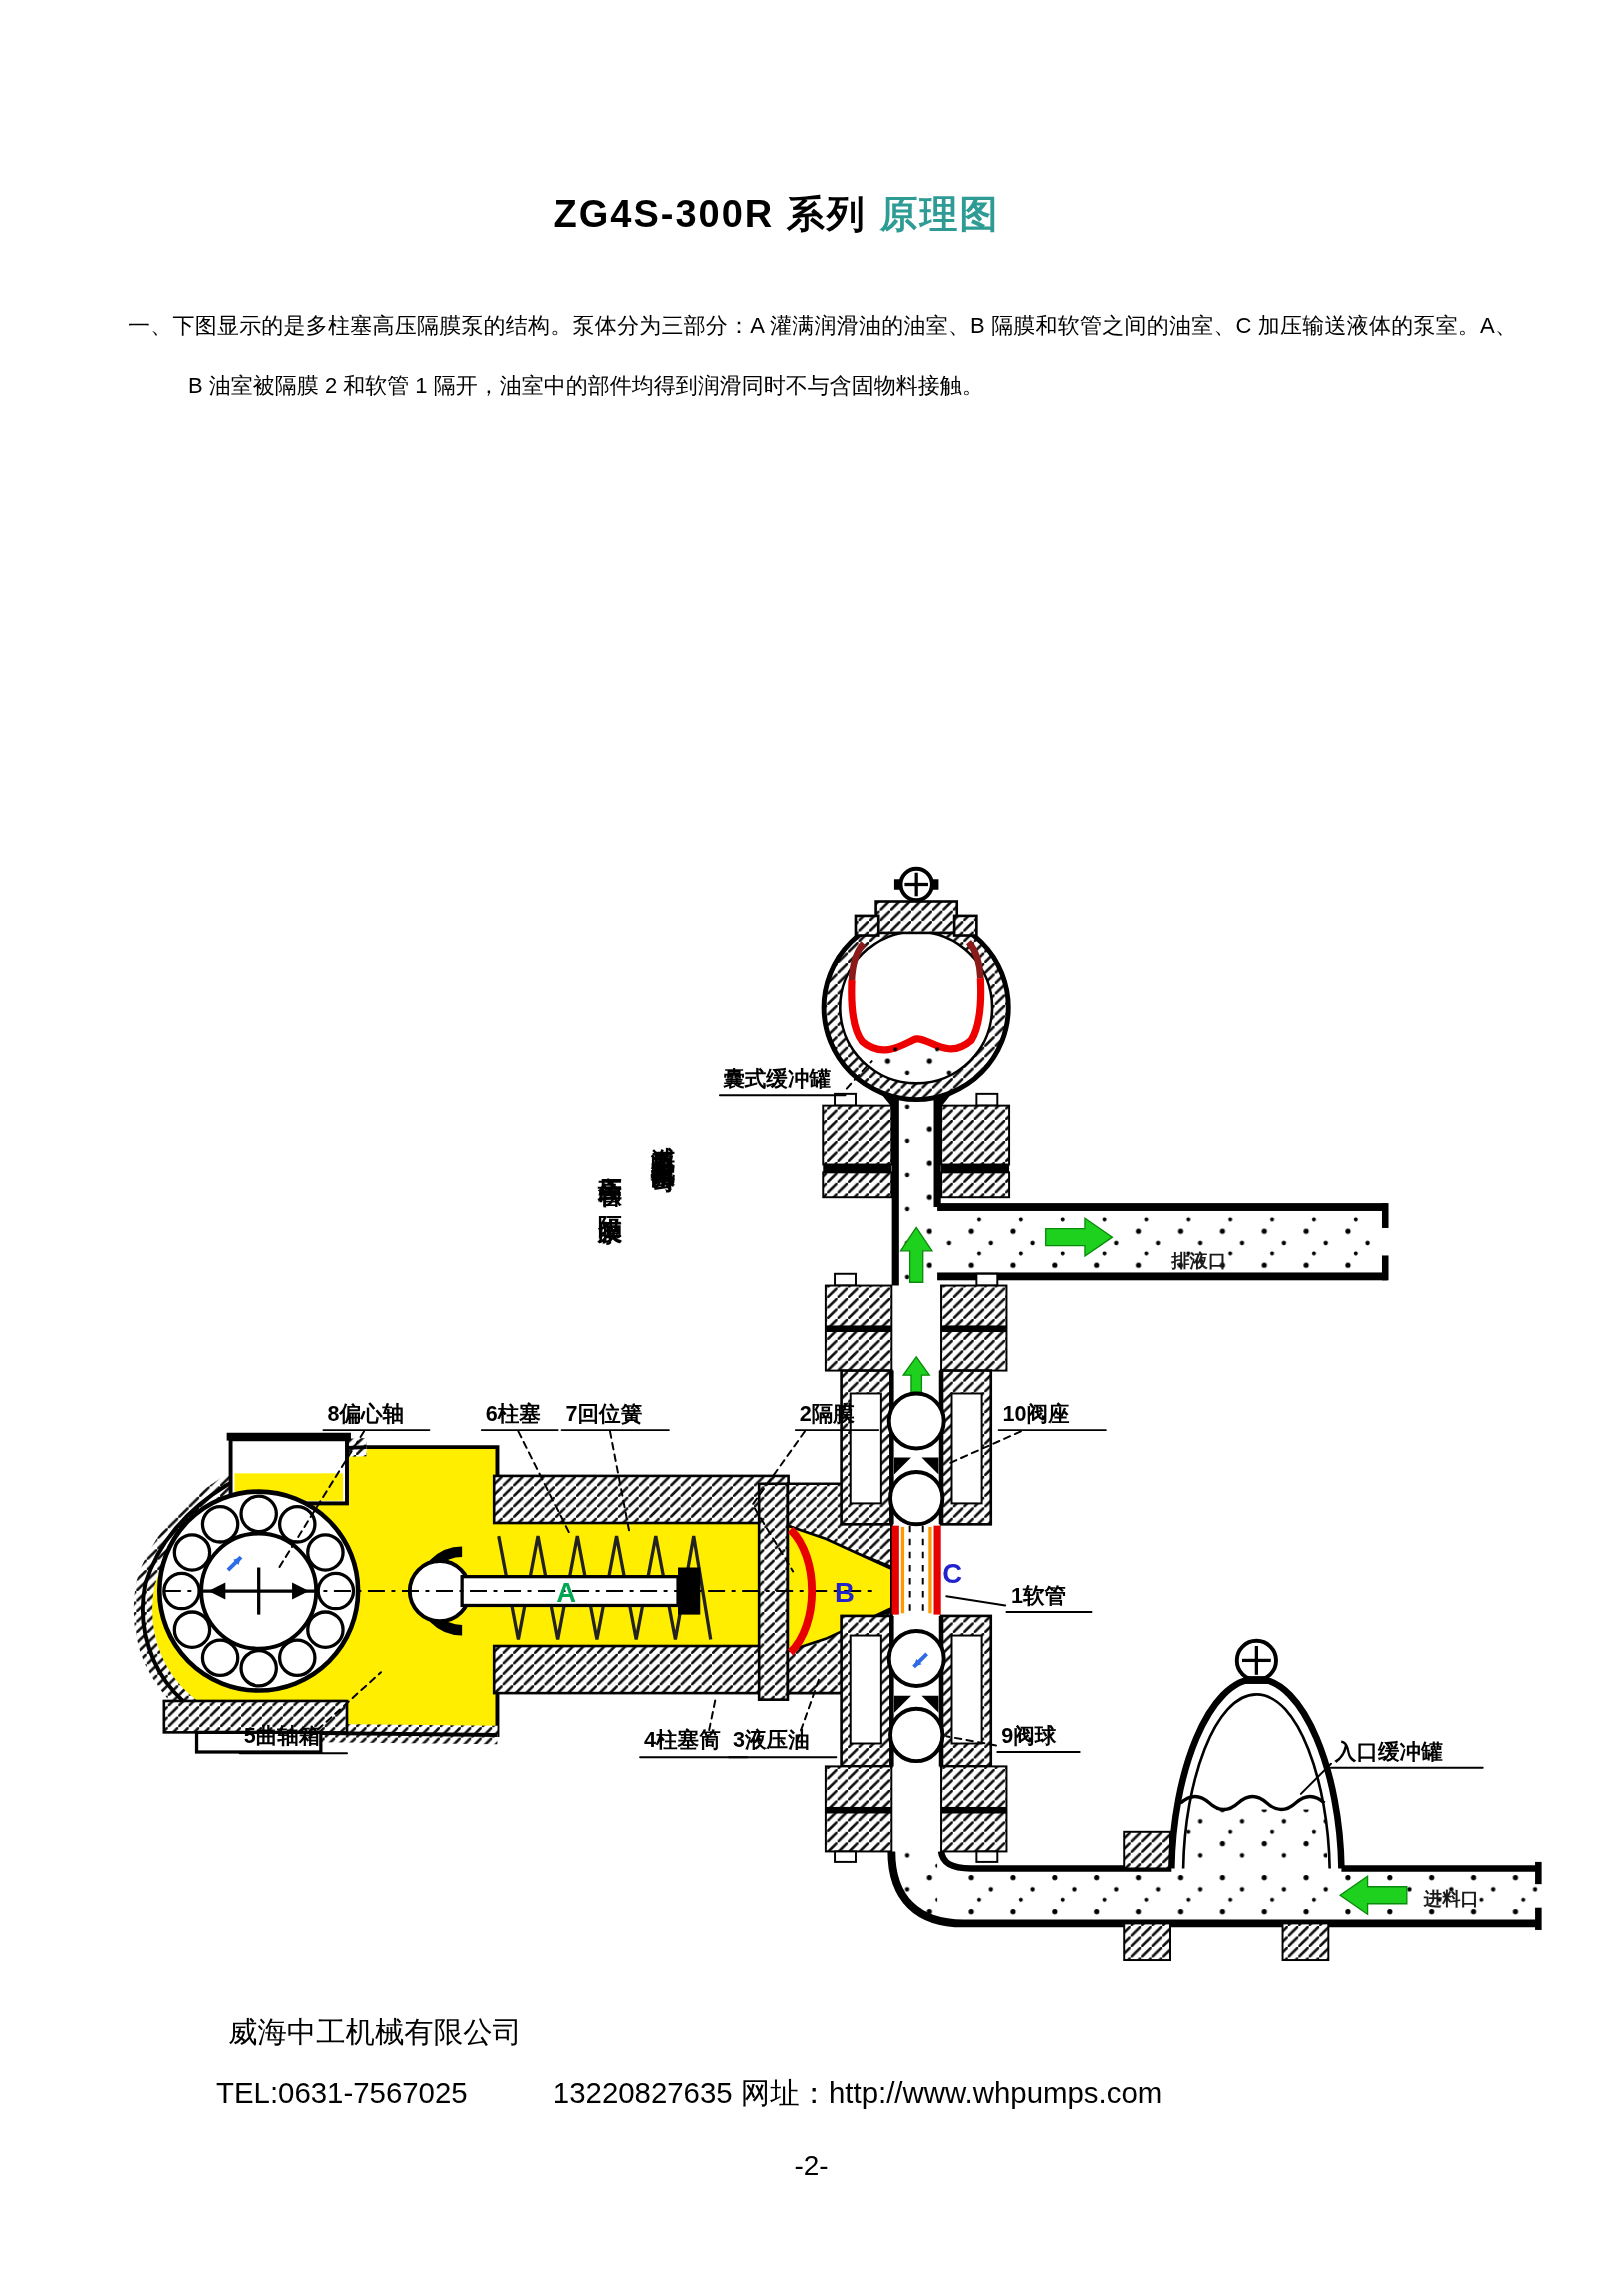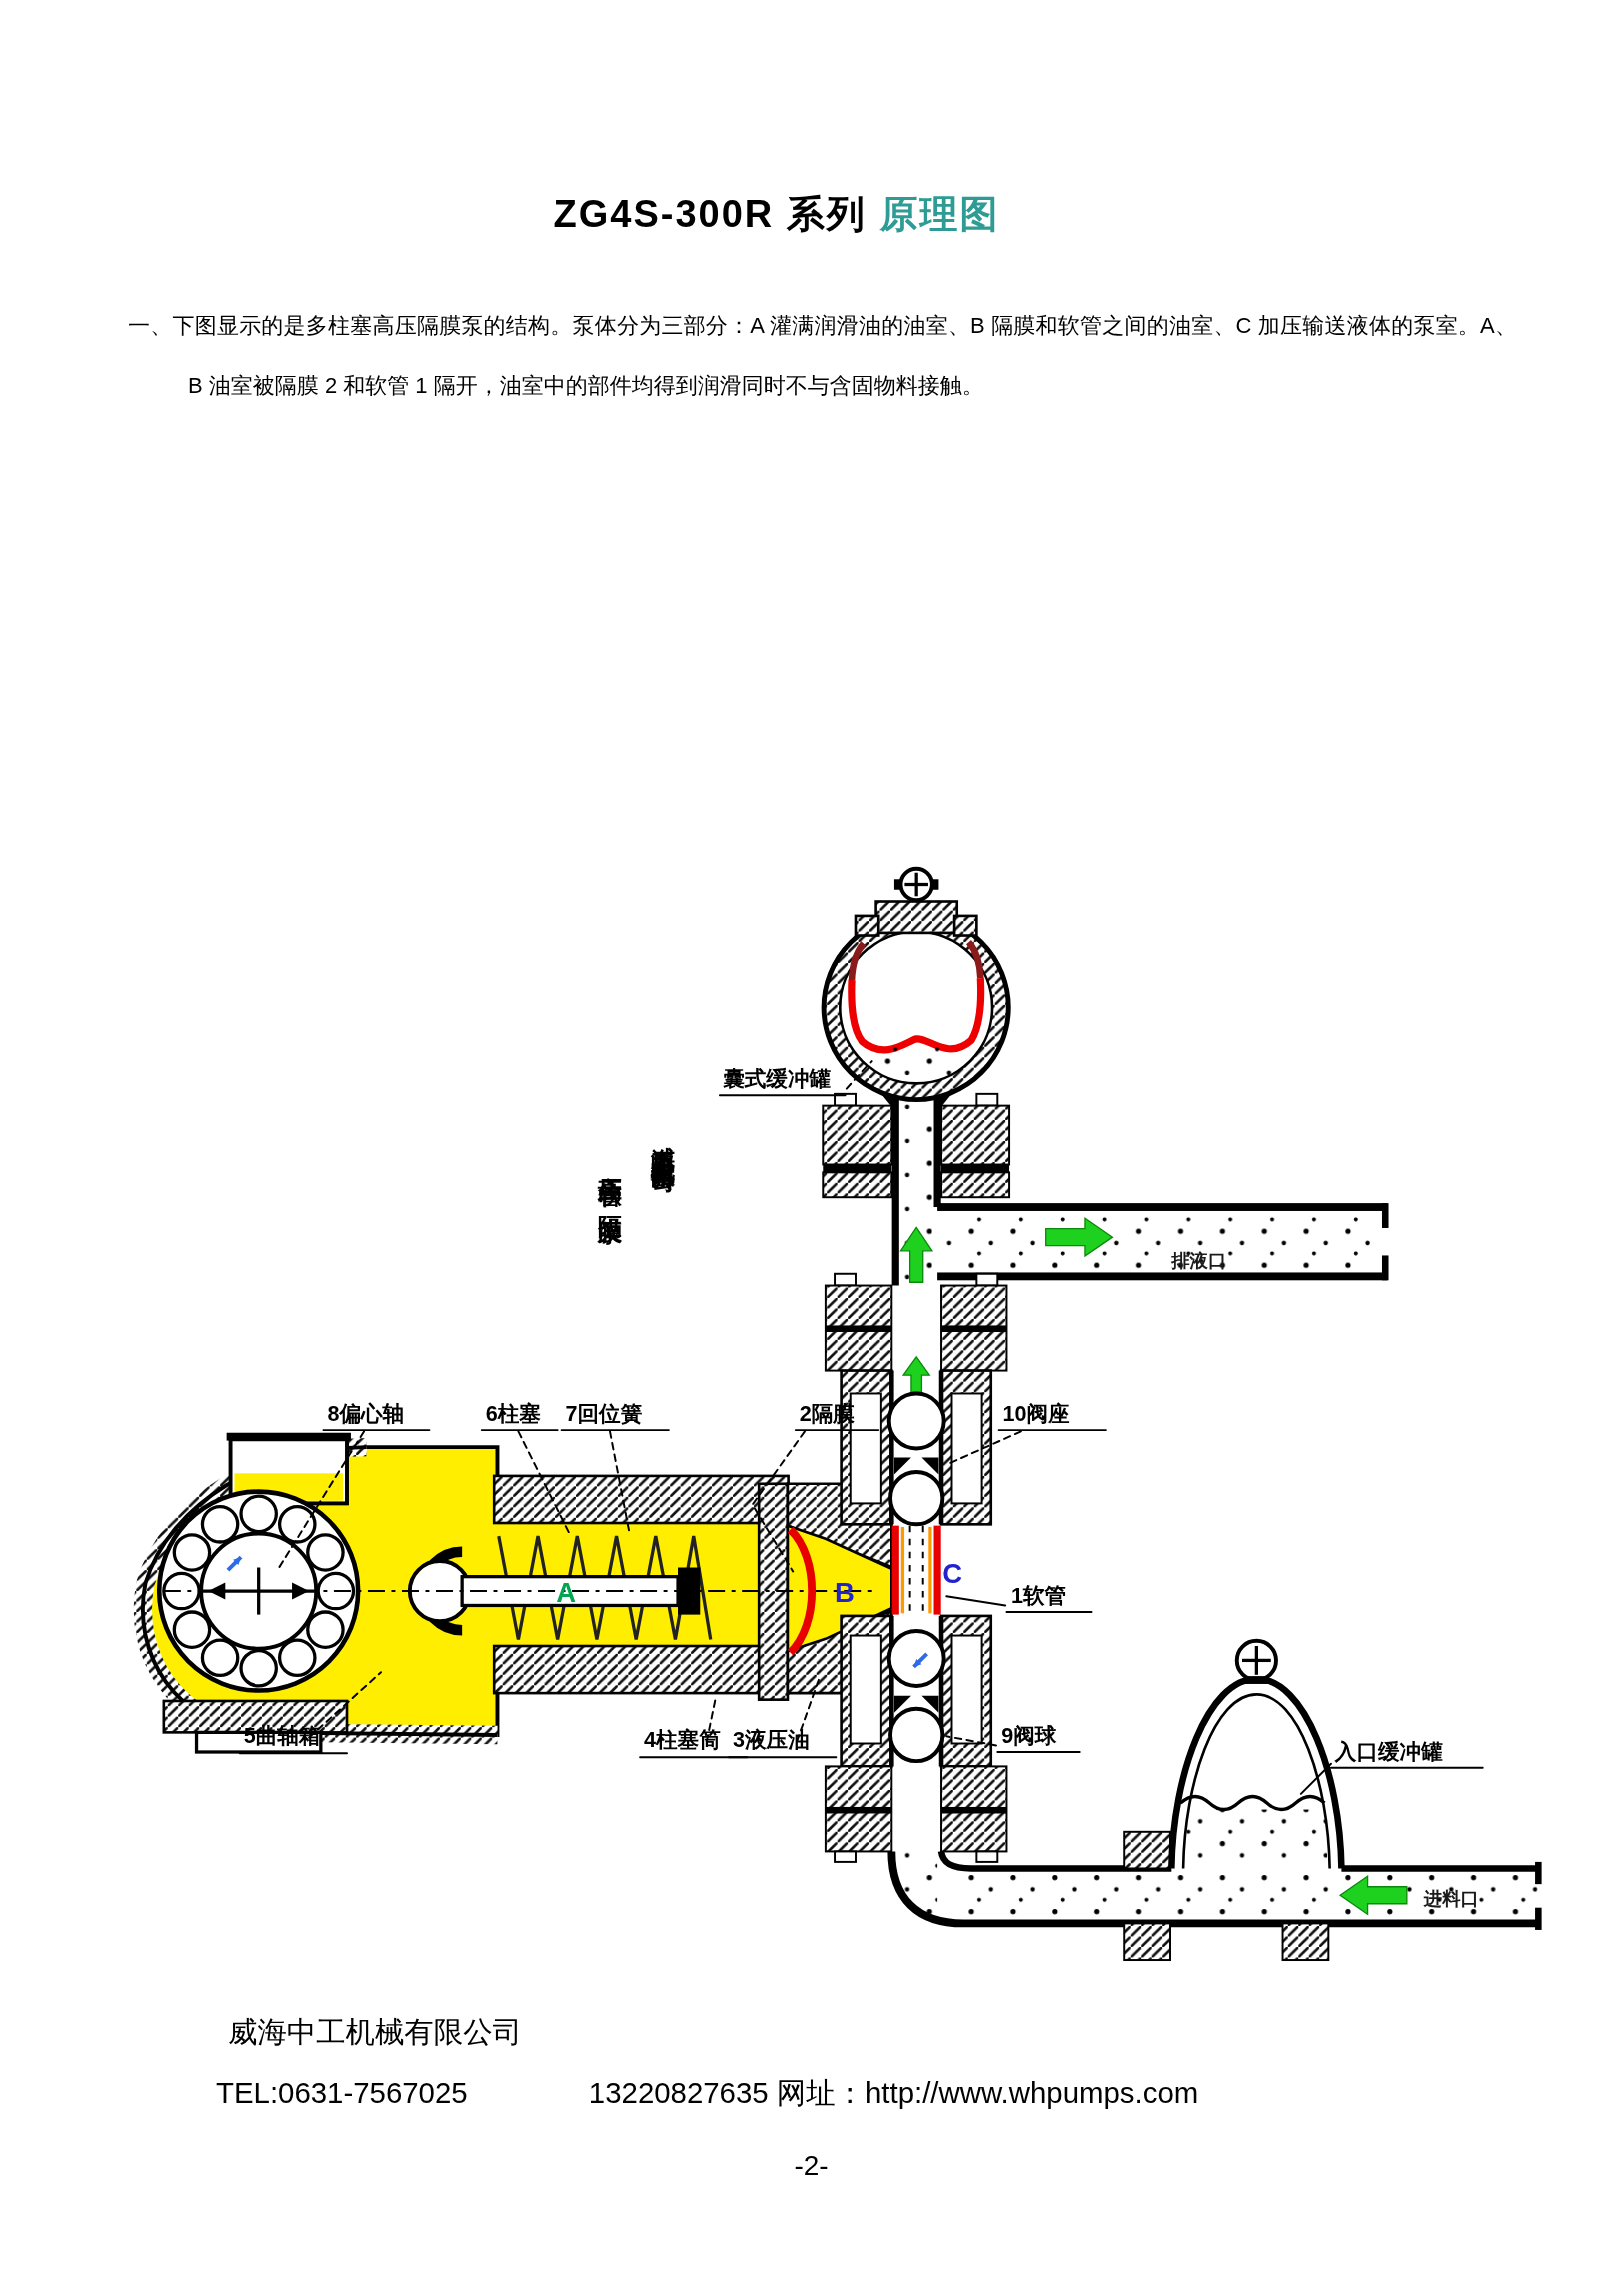--- a/index.html
+++ b/index.html
@@ -19,21 +19,21 @@
   .bodytext p{margin:0;padding-left:60px;text-indent:-60px;}
   .diagram-svg{position:absolute;left:0;top:0;width:1623px;height:2295px;}
   .vtext{
     position:absolute;writing-mode:vertical-rl;text-orientation:upright;
     font-size:24px;font-weight:700;letter-spacing:2.6px;color:#000;white-space:nowrap;
   }
   .vtext.company{left:647px;top:1127px;}
   .vtext.product{left:594px;top:1157px;}
   .footer-company{position:absolute;left:228px;top:2013px;font-size:29.4px;}
   .footer-contacts{position:absolute;left:216px;top:2074px;font-size:29.4px;white-space:nowrap;}
-  .footer-contacts .mobile{margin-left:113px;}
+  .footer-contacts .mobile{margin-left:77px;}
   .footer-contacts .web{}
   .pagenum{position:absolute;top:2150px;left:0;width:1623px;text-align:center;font-size:28px;}
   
   text{font-family:"Liberation Sans",sans-serif;fill:#000;}
   .lbl{font-size:33px;font-weight:700;}
   .port{font-size:28px;font-weight:700;fill:#1a1a1a;}
   .letterA{font-size:42px;font-weight:800;fill:#00A651;}
   .letterB,.letterC{font-size:42px;font-weight:800;fill:#2323CC;}
 </style>
 </head>

